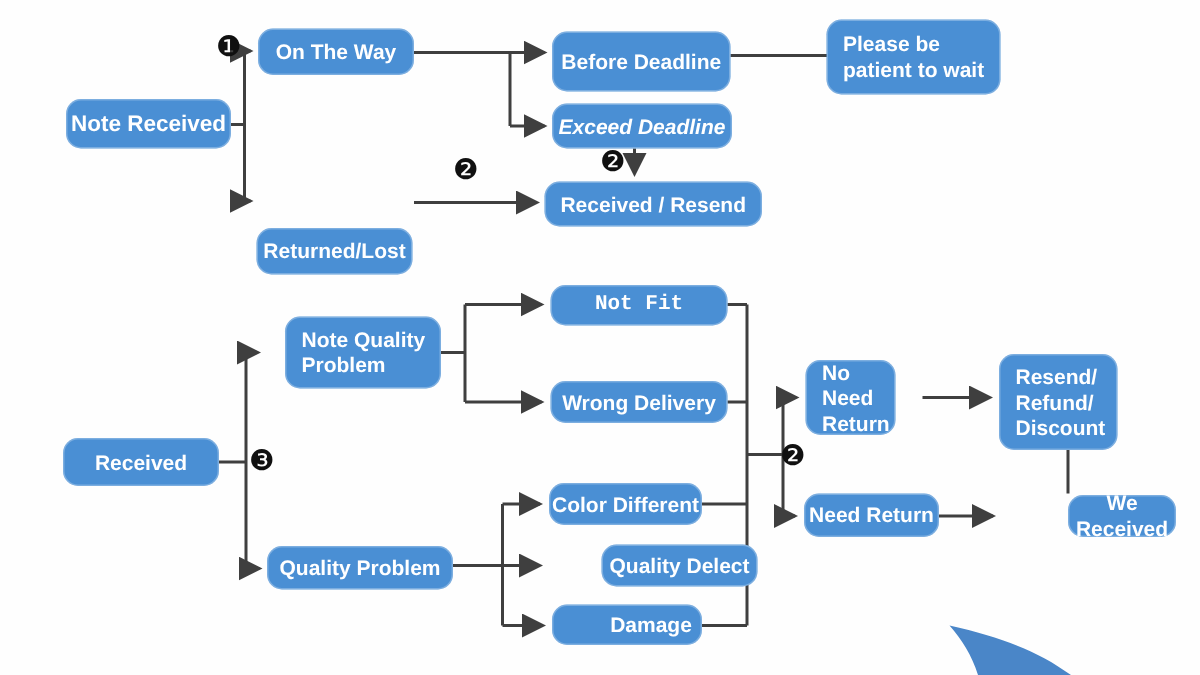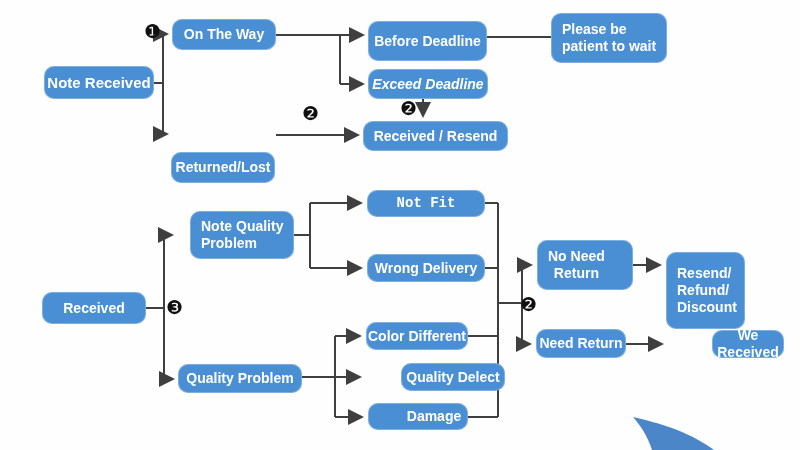--- a/index.html
+++ b/index.html
@@ -108,23 +108,23 @@
 
   <div class="node" style="left:363px;top:121px;width:145px;height:30px;">Received / Resend</div>
   <div class="node left" style="left:190px;top:211px;width:104px;height:48px;">Note Quality
 Problem</div>
   <div class="node" style="left:367px;top:190px;width:118px;height:27px;font-family:Liberation Mono, monospace;">Not Fit</div>
   <div class="node" style="left:178px;top:364px;width:124px;height:29px;">Quality Problem</div>
   <div class="node" style="left:367px;top:254px;width:118px;height:28px;">Wrong Delivery</div>
   <div class="node" style="left:366px;top:322px;width:102px;height:28px;">Color Different</div>
   <div class="node" style="left:366px;top:363px;width:104px;height:28px;margin-left:35px;">Quality Delect</div>
   <div class="node" style="left:368px;top:403px;width:100px;height:27px;padding-left:32px;">Damage</div>
-  <div class="node left" style="left:537px;top:240px;width:96px;height:50px;text-align:center;">No Need
+  <div class="node left" style="left:537px;top:240px;width:60px;height:50px;">No Need
 Return</div>
-  <div class="node left" style="left:666px;top:236px;width:79px;height:77px;margin-top:16px;">Resend/
+  <div class="node left" style="left:666px;top:236px;width:79px;height:64px;">Resend/
 Refund/
 Discount</div>
   <div class="node" style="left:536px;top:329px;width:90px;height:29px;">Need Return</div>
   <div class="node" style="left:668px;top:330px;width:72px;height:28px;margin-left:44px;">We Received</div>
 
   <span class="marker" style="left:144px;top:22px;">❶</span>
   <span class="marker" style="left:302px;top:104px;">❷</span>
   <span class="marker" style="left:400px;top:99px;">❷</span>
   <span class="marker" style="left:166px;top:298px;">❸</span>
   <span class="marker" style="left:520px;top:295px;">❷</span>

